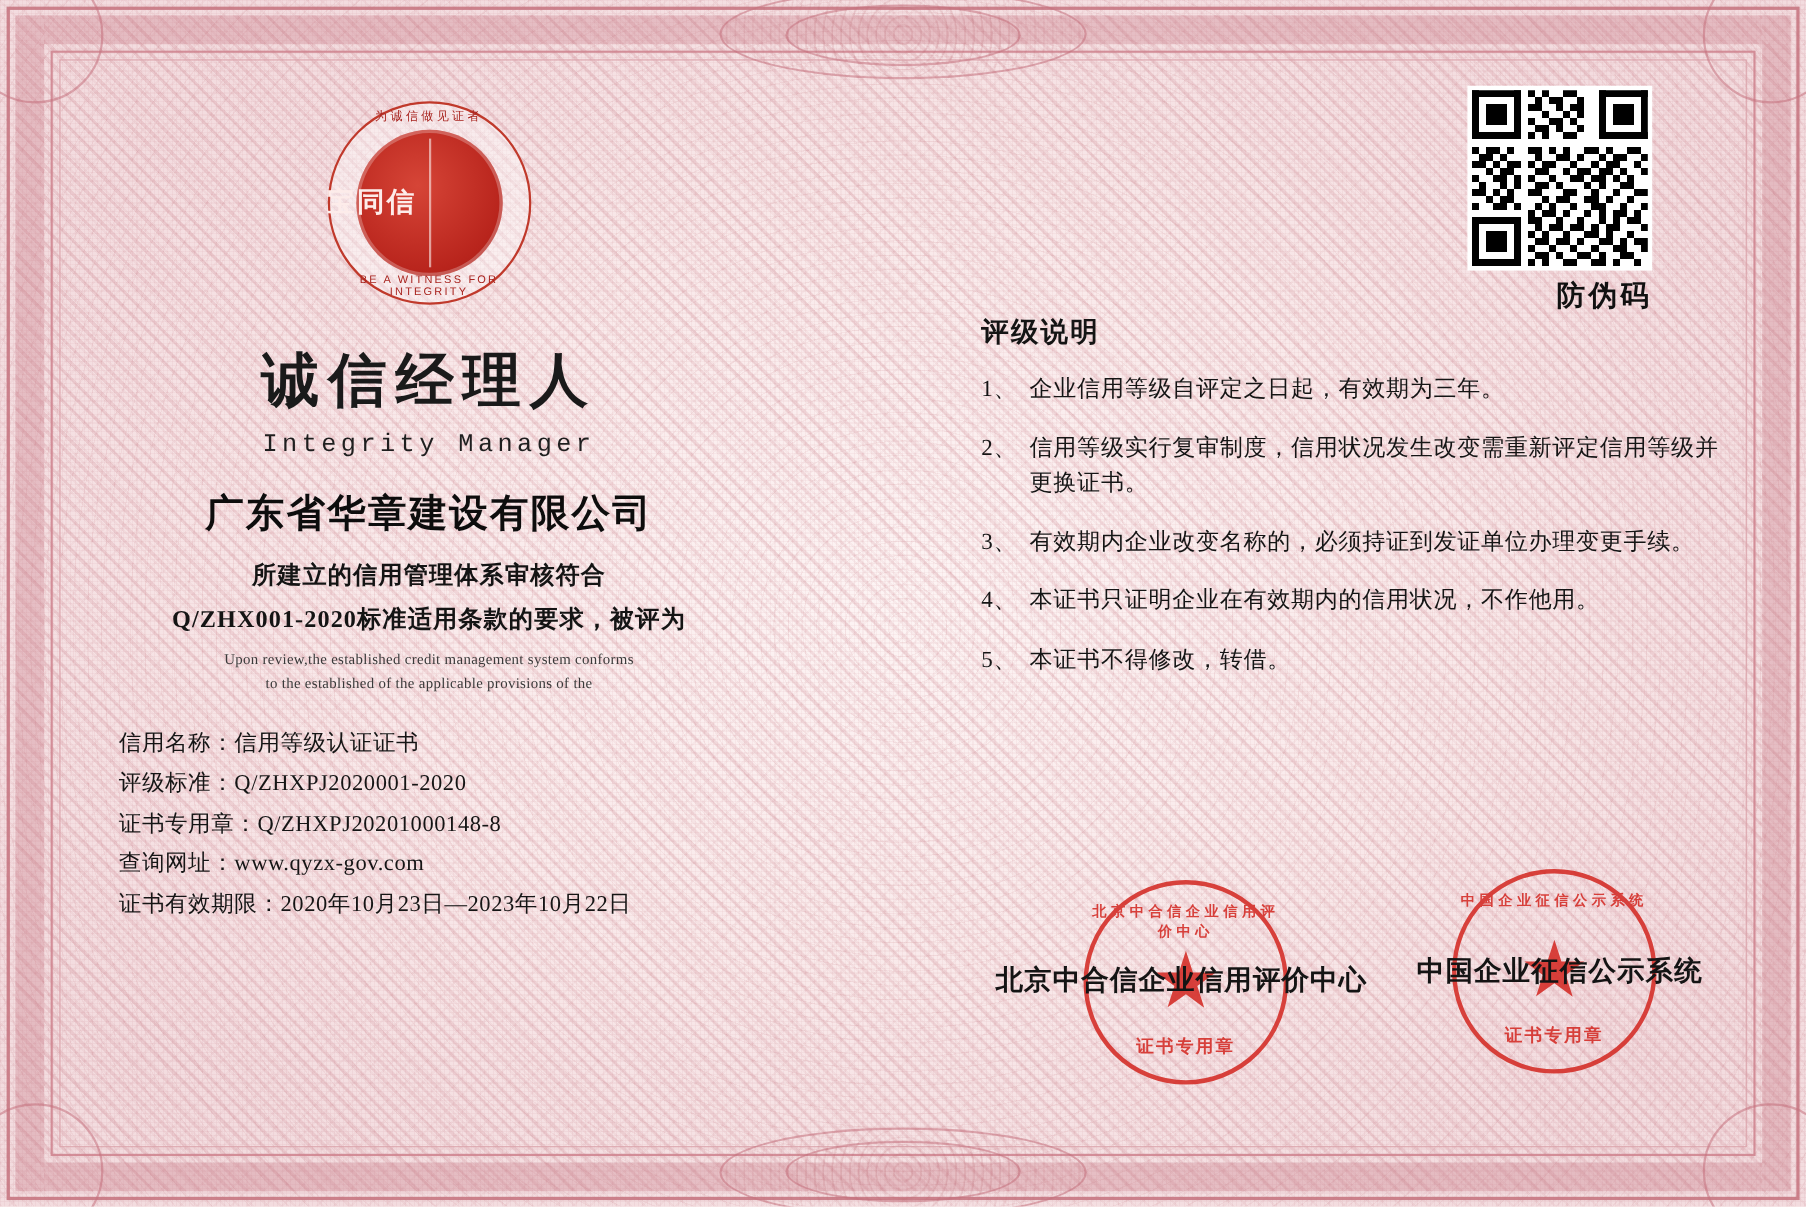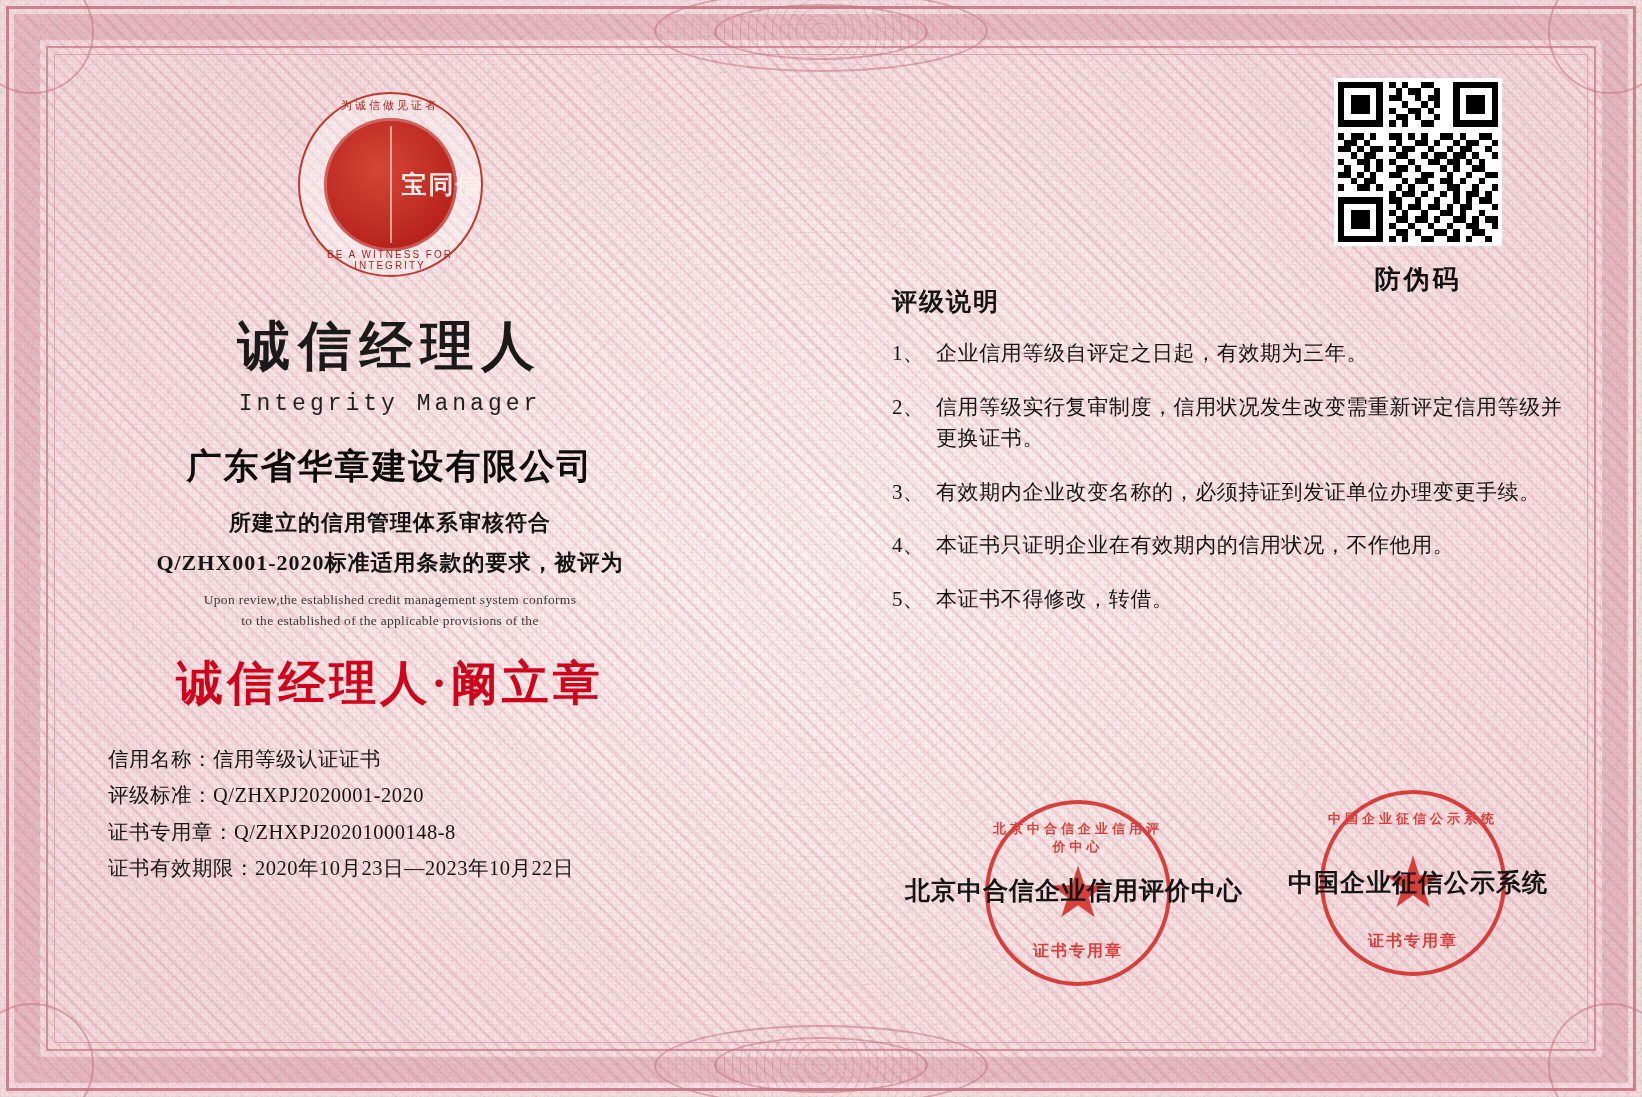--- a/index.html
+++ b/index.html
@@ -156,21 +156,21 @@
   .seal-center-text {
     position: absolute;
     left: 0; right: 0; top: 50%;
     transform: translateY(-50%);
     color: #fdecea;
     font-family: "Liberation Serif", serif;
     font-size: 25px;
     letter-spacing: 2px;
     line-height: 1.15;
     font-weight: bold;
-    text-align: right;
+    text-align: left;
   }
   .seal-arc-top, .seal-arc-bottom {
     position: absolute;
     left: 0; right: 0;
     color: #a8241f;
     font-size: 11px;
     letter-spacing: 3px;
     font-family: "Liberation Sans", sans-serif;
   }
   .seal-arc-top { top: 6px; }
@@ -259,25 +259,25 @@
     top: 18px;
     text-align: center;
   }
   .qr {
     width: 160px;
     height: 160px;
     background: #fff;
     padding: 4px;
   }
   .qr-label {
-    margin-top: 12px;
     font-size: 26px;
     letter-spacing: 3px;
     color: #111;
     font-weight: 700;
+    text-align: right;
   }
 
   .notes-title {
     position: absolute;
     left: 12px;
     top: 225px;
     font-size: 25px;
     font-weight: 700;
     letter-spacing: 2px;
     color: #141414;
@@ -396,31 +396,33 @@
       <div class="company-name">广东省华章建设有限公司</div>
 
       <div class="conform-line1">所建立的信用管理体系审核符合</div>
       <div class="conform-line2">Q/ZHX001-2020标准适用条款的要求，被评为</div>
 
       <div class="en-block">
         <div>Upon review,the established credit management system conforms</div>
         <div>to the established of the applicable provisions of the</div>
       </div>
 
-      <div class="grade">诚信经理人·阚立章</div>
 
       <div class="info-list">
         <div class="info-row">
           <span class="info-label">信用名称：</span><span class="info-value">信用等级认证证书</span>
         </div>
         <div class="info-row">
           <span class="info-label">评级标准：</span><span class="info-value">Q/ZHXPJ2020001-2020</span>
         </div>
         <div class="info-row">
           <span class="info-label">证书专用章：</span><span class="info-value">Q/ZHXPJ20201000148-8</span>
+        </div>
+        <div class="info-row">
+          <span class="info-label">查询网址：</span><span class="info-value">www.qyzx-gov.com</span>
         </div>
         <div class="info-row">
           <span class="info-label">证书有效期限：</span><span class="info-value">2020年10月23日—2023年10月22日</span>
         </div>
       </div>
     </div>
 
     <div class="right-col">
 
       <div class="qr-wrap">

